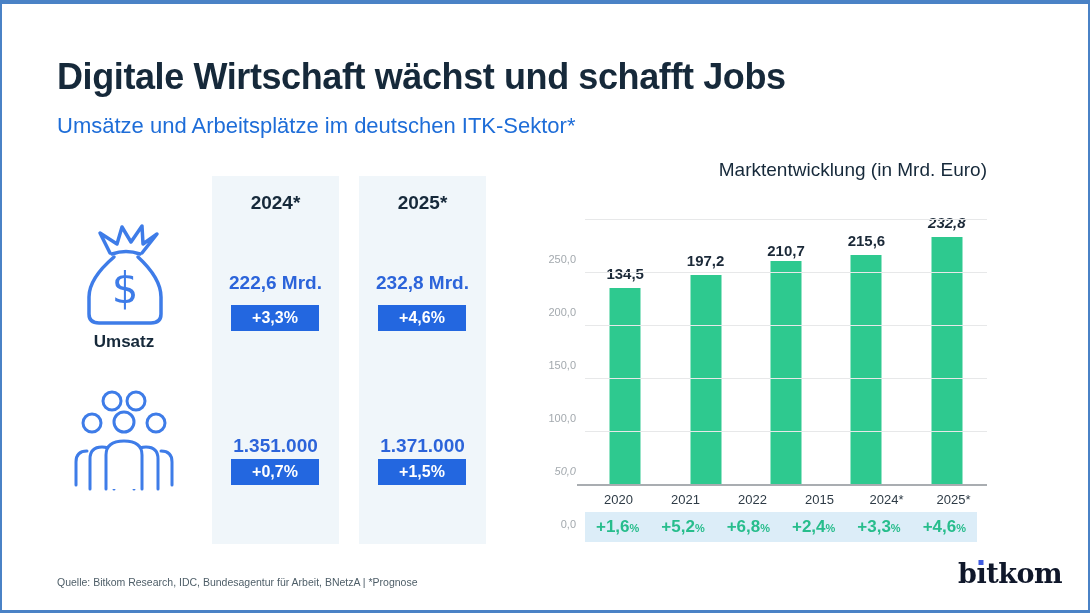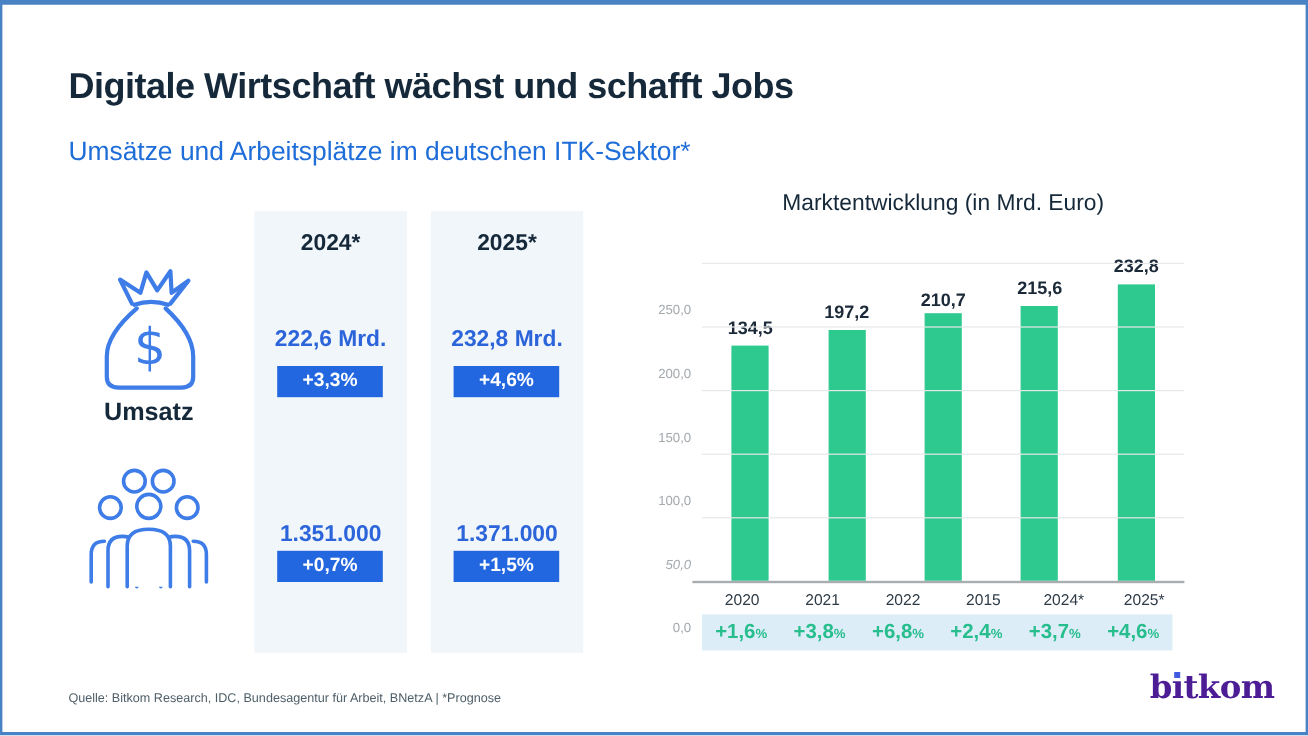--- a/index.html
+++ b/index.html
@@ -14,21 +14,21 @@
     border-top: 4px solid #4a82c6;
     border-left: 2px solid #4a82c6;
     border-right: 2px solid #4a82c6;
     border-bottom: 3px solid #4a82c6;
     overflow: hidden;
   }
 
   
   .title {
     position: absolute; left: 55px; top: 52px;
-    font-size: 30px; font-weight: 700; color: #16293a;
+    font-size: 36px; font-weight: 700; color: #16293a;
     letter-spacing: -0.4px;
   }
   .subtitle {
     position: absolute; left: 55px; top: 109px;
     font-size: 22px; font-weight: 400; color: #1e6dd8;
   }
 
   
   .colbg {
     position: absolute; top: 172px; width: 127px; height: 368px;
@@ -61,30 +61,30 @@
   .pos-c2-amount { left: 357px; }
   .pos-c1-badge  { left: 229px; }
   .pos-c2-badge  { left: 376px; }
 
   .row-icon { position: absolute; }
   .row-icon.umsatz { left: 74px; top: 219px; }
   .row-icon.jobs   { left: 62px; top: 385px; }
 
   .row-label {
     position: absolute; left: 42px; width: 160px; text-align: center;
-    font-size: 21px; font-weight: 700; color: #16293a;
+    font-size: 17px; font-weight: 700; color: #16293a;
   }
   .row-label.umsatz { top: 328px; }
   .row-label.jobs   { top: 496px; }
 
   
   .chart { position: absolute; left: 540px; top: 150px; width: 480px; height: 410px; }
   .chart-title {
     position: absolute; left: 43px; top: 5px; width: 402px;
-    text-align: center; font-size: 19px; color: #16293a;
+    text-align: right; font-size: 19px; color: #16293a;
   }
   .plot {
     position: absolute; left: 43px; top: 65px; width: 402px; height: 265px;
   }
   .gridline { position: absolute; left: 0; width: 100%; height: 1px; background: #e7e8e9; }
   .gridline.baseline { height: 2px; background: #a9adb1; left: -8px; width: calc(100% + 8px); }
   .ytick {
     position: absolute; right: calc(100% + 9px); width: 46px;
     text-align: right; font-size: 11px; color: #a3a9ae; margin-top: 40px;
   }
@@ -110,21 +110,21 @@
   .growth .pct { font-size: 11px; font-weight: 700; }
 
   
   .source {
     position: absolute; left: 55px; top: 572px;
     font-size: 10.5px; color: #4e5e68;
   }
   .logo {
     position: absolute; right: 26px; top: 554px;
     font-family: "DejaVu Serif", serif; font-weight: 700;
-    font-size: 27px; color: #4c1d95; letter-spacing: -0.5px; text-align: right;
+    font-size: 27px; color: #0f172a; letter-spacing: -0.5px; text-align: right;
   }
   .logo .iwrap { position: relative; display: inline-block; }
   .logo .idot {
     position: absolute; left: 50%; transform: translateX(-50%); top: 2px;
     width: 5px; height: 5px; background: #3f5be0;
   }
 </style>
 </head>
 <body>
 
@@ -191,21 +191,21 @@
           </div>
           <div class="bar-slot">
             <div class="bar-value" style="bottom: 225px; text-align: right;">210,7</div>
             <div class="bar" style="height: 223px; background: rgb(46, 201, 143);"></div>
           </div>
           <div class="bar-slot">
             <div class="bar-value" style="bottom: 235px;">215,6</div>
             <div class="bar" style="height: 229px; background: rgb(46, 201, 143);"></div>
           </div>
           <div class="bar-slot">
-            <div class="bar-value" style="bottom: 253px;">232,8</div>
+            <div class="bar-value" style="bottom: 253px; font-style: italic;">232,8</div>
             <div class="bar" style="height: 247px; background: rgb(46, 201, 143);"></div>
           </div>
         </div>
     <div class="gridline" style="top: 0px;"></div>
         <div class="ytick" style="top: -6px;">250,0</div>
         <div class="gridline" style="top: 53px;"></div>
         <div class="ytick" style="top: 47px;">200,0</div>
         <div class="gridline" style="top: 106px;"></div>
         <div class="ytick" style="top: 100px;">150,0</div>
         <div class="gridline" style="top: 159px;"></div>
@@ -218,24 +218,24 @@
     <div class="xlabels-row" id="xlabels-row">
         <div class="xlabel">2020</div>
         <div class="xlabel">2021</div>
         <div class="xlabel">2022</div>
         <div class="xlabel">2015</div>
         <div class="xlabel">2024*</div>
         <div class="xlabel">2025*</div>
       </div>
     <div class="growth-band" id="growth-row">
         <div class="growth"><span>+1,6</span><span class="pct">%</span></div>
-        <div class="growth"><span>+3,8</span><span class="pct">%</span></div>
+        <div class="growth"><span>+5,2</span><span class="pct">%</span></div>
         <div class="growth"><span>+6,8</span><span class="pct">%</span></div>
         <div class="growth"><span>+2,4</span><span class="pct">%</span></div>
-        <div class="growth"><span>+3,7</span><span class="pct">%</span></div>
+        <div class="growth"><span>+3,3</span><span class="pct">%</span></div>
         <div class="growth"><span>+4,6</span><span class="pct">%</span></div>
       </div>
   </div>
 
   <div class="source">Quelle: Bitkom Research, IDC, Bundesagentur für Arbeit, BNetzA | *Prognose</div>
   <div class="logo"><span>b</span><span class="iwrap">ı<span class="idot"></span></span><span>tkom</span></div>
 
 </div>
 
 </body></html>

